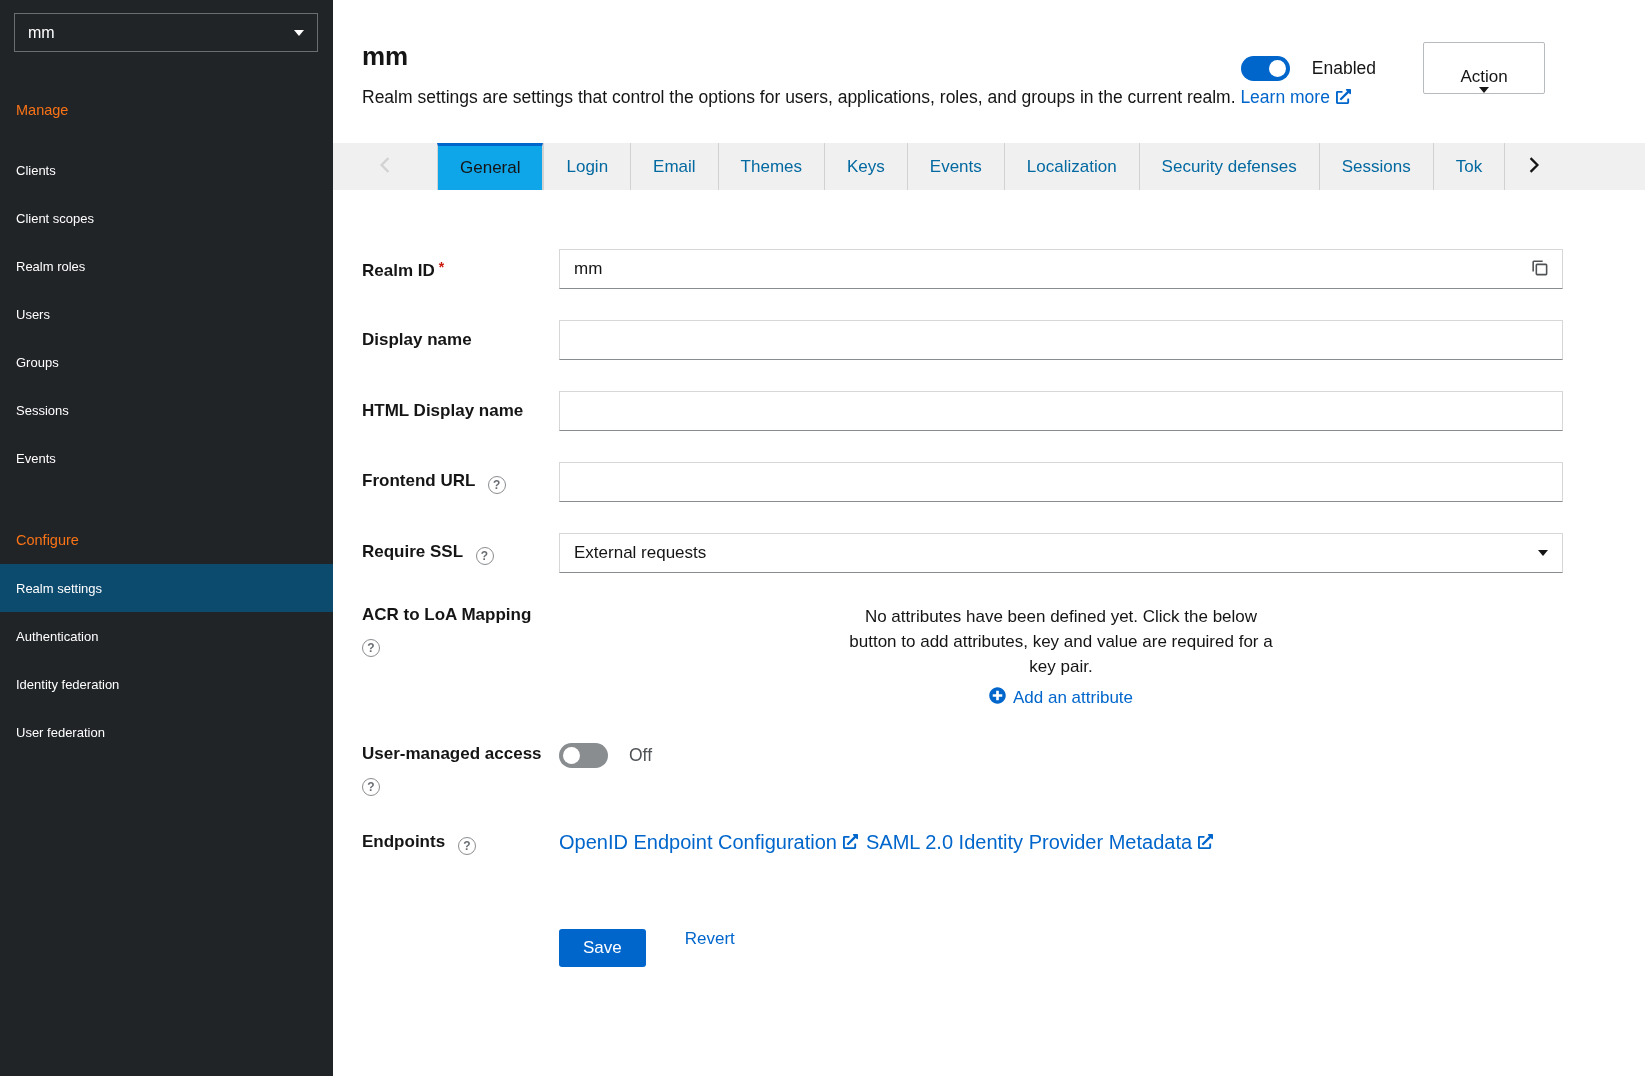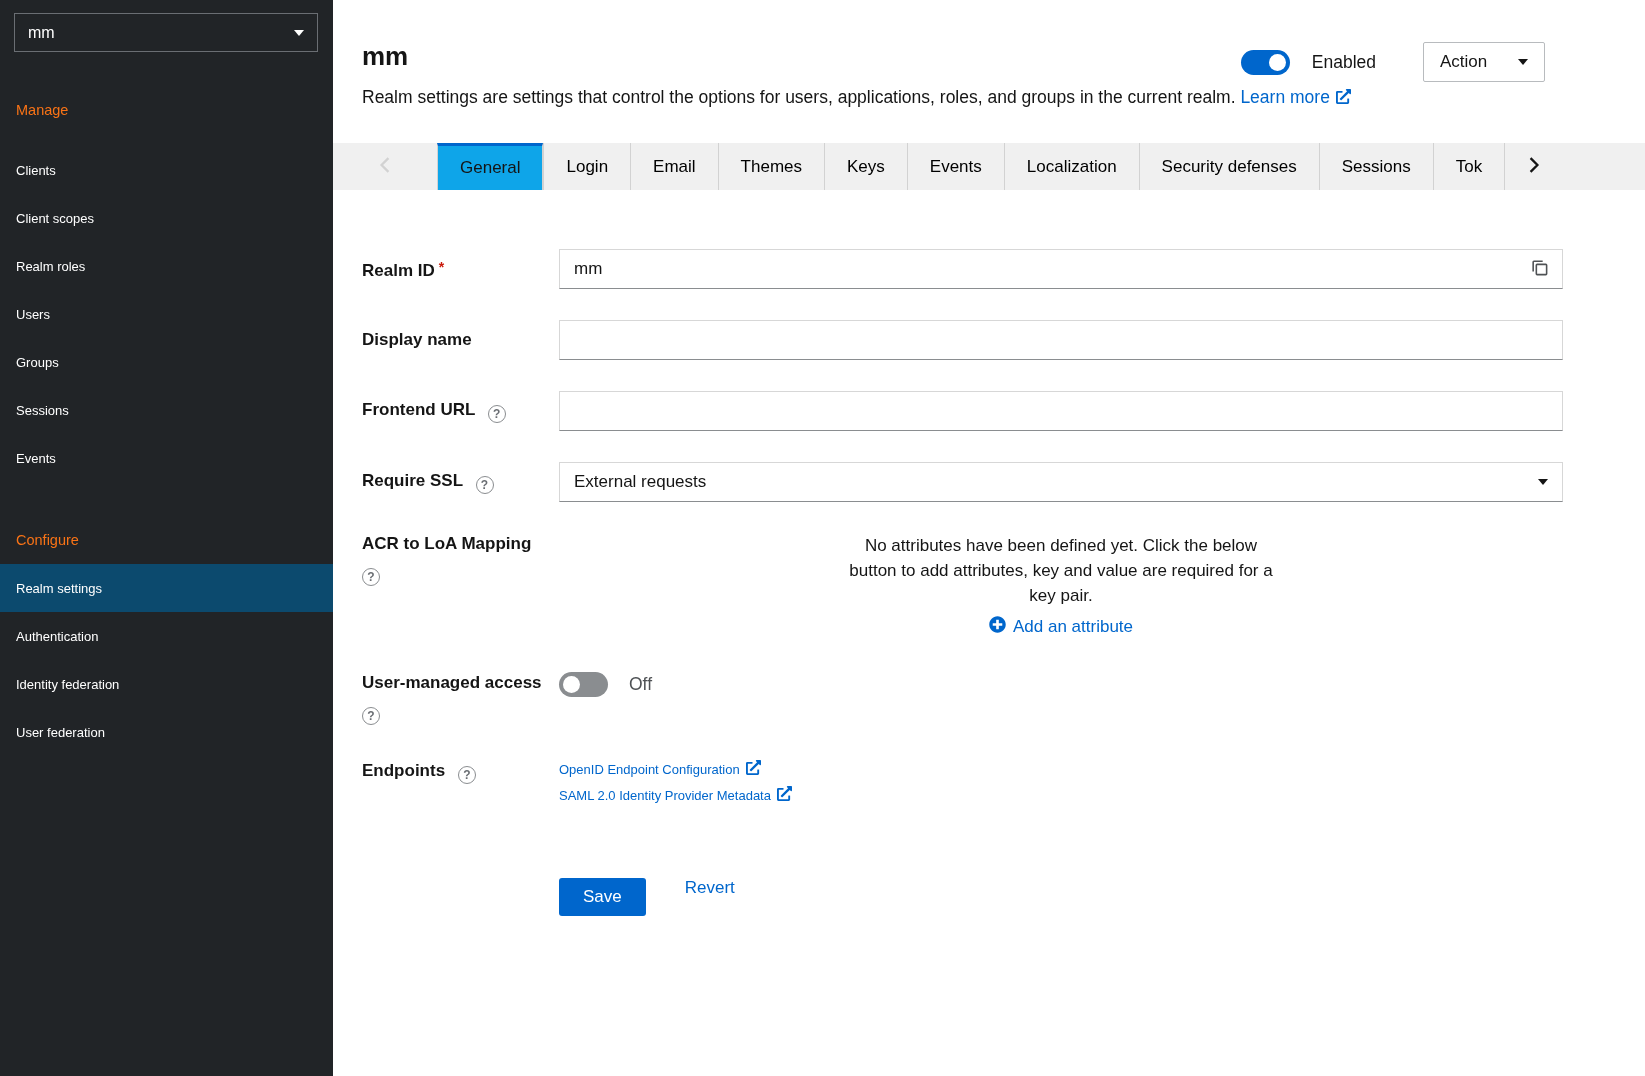--- a/index.html
+++ b/index.html
@@ -23,36 +23,36 @@
 
   
   .main { flex:1; display:flex; flex-direction:column; background:#fff; min-width:0; }
   .page-header { position:relative; padding:40px 100px 0 29px; }
   .page-title { font-size:26px; font-weight:700; line-height:32px; }
   .page-desc { margin-top:14px; font-size:17.5px; line-height:22px; color:#151515; }
   .link { color:#0066cc; text-decoration:none; cursor:pointer; }
   .inline-ext { display:inline-block; vertical-align:-1px; margin-left:6px; color:#0066cc; }
   .header-controls { position:absolute; top:42px; right:100px; display:flex; align-items:center; }
   .enabled-label { font-size:17.5px; margin-left:22px; }
-  .action-btn { margin-left:47px; width:122px; height:40px; background:#fff; border:1px solid #b8bbbe;
-    display:flex; align-items:center; justify-content:space-between; padding:0 16px; font-size:17px; color:#151515; cursor:pointer; border-radius:2px; }
+  .action-btn { margin-left:47px; width:122px; height:52px; background:#fff; border:1px solid #b8bbbe;
+    display:flex; align-items:center; justify-content:flex-end; padding:0 16px; font-size:17px; color:#151515; cursor:pointer; border-radius:2px;flex-direction:column; }
 
   
   .toggle { width:49px; height:25px; border-radius:13px; background:#8a8d90; position:relative; cursor:pointer; flex-shrink:0; }
   .toggle.on { background:#0066cc; }
   .toggle .knob { position:absolute; width:17px; height:17px; border-radius:50%; background:#fff; top:4px; left:4px; }
   .toggle.on .knob { left:auto; right:4px; }
 
   
   .tabs { margin-top:34px; height:47px; display:flex; background:#f0f0f0; flex-shrink:0; }
   .tab-scroll { display:flex; align-items:center; justify-content:center; cursor:pointer; background:transparent; border:none; }
   .tab-scroll.left { width:104px; color:#d2d2d2; }
   .tab-scroll.right { width:50px; color:#151515; }
   .tab-list { width:1072px; display:flex; overflow:hidden; }
-  .tab { display:flex; align-items:center; padding:0 22px; font-size:17px; color:#000000;
+  .tab { display:flex; align-items:center; padding:0 22px; font-size:17px; color:#0369a1;
     border-left:1px solid #d2d2d2; cursor:pointer; white-space:nowrap; }
   .tab:last-child { border-right:1px solid #d2d2d2; }
   .tab.active { background:#0ea5e9; color:#151515; border-top:3px solid #0066cc; padding-top:0; border-right:1px solid #d2d2d2; }
 
   
   .form { padding:59px 82px 40px 29px; font-size:17px; }
   .form-row { display:flex; align-items:center; margin-bottom:31px; }
   .form-row.top { align-items:flex-start; }
   .form-label { width:197px; flex-shrink:0; font-weight:700; color:#151515; line-height:22px; }
   .form-field { flex:1; min-width:0; }
@@ -77,21 +77,21 @@
   .row-acr { margin-top:12px; margin-bottom:34px; }
   .acr-field { display:flex; flex-direction:column; align-items:center; text-align:center; }
   .acr-empty-text { max-width:432px; line-height:25px; color:#151515; }
   .add-attr { margin-top:8px; display:inline-flex; align-items:center; gap:7px; font-size:17px; }
 
   .row-uma { margin-top:12px; margin-bottom:34px; }
   .uma-field { display:flex; align-items:center; gap:21px; }
   .toggle-state { color:#4f5255; font-size:17.5px; }
 
   .row-endpoints { margin-bottom:0; }
-  .endpoint-links { display:flex; flex-direction:column; gap:8px; font-size:13px; }
+  .endpoint-links { display:flex; flex-direction:row; gap:8px; font-size:20px; }
   .endpoint-links .link { display:inline-flex; align-items:center; }
 
   .actions-row { margin-top:74px; padding-left:197px; display:flex; align-items:flex-start; }
   .save-btn { background:#0066cc; color:#fff; border:none; border-radius:3px; font-size:17px;
     padding:0 24px; height:38px; cursor:pointer; font-family:"Liberation Sans", sans-serif; }
   .revert-link { margin-left:39px; font-size:17px; }
 </style>
 </head>
 <body>
 
@@ -229,20 +229,26 @@
         </div>
       </div>
 
       <div class="form-row">
         <div class="form-label">Display name</div>
         <div class="form-field">
           <input class="text-input" type="text" value="" style="">
         </div>
       </div>
 
+      <div class="form-row">
+        <div class="form-label">HTML Display name</div>
+        <div class="form-field">
+          <input class="text-input" type="text" value="" style="">
+        </div>
+      </div>
 
       <div class="form-row">
         <div class="form-label">
           <span>Frontend URL</span>
           <span class="help-icon label-inline-help">?</span>
         </div>
         <div class="form-field">
           <input class="text-input" type="text" value="" style="">
         </div>
       </div>

